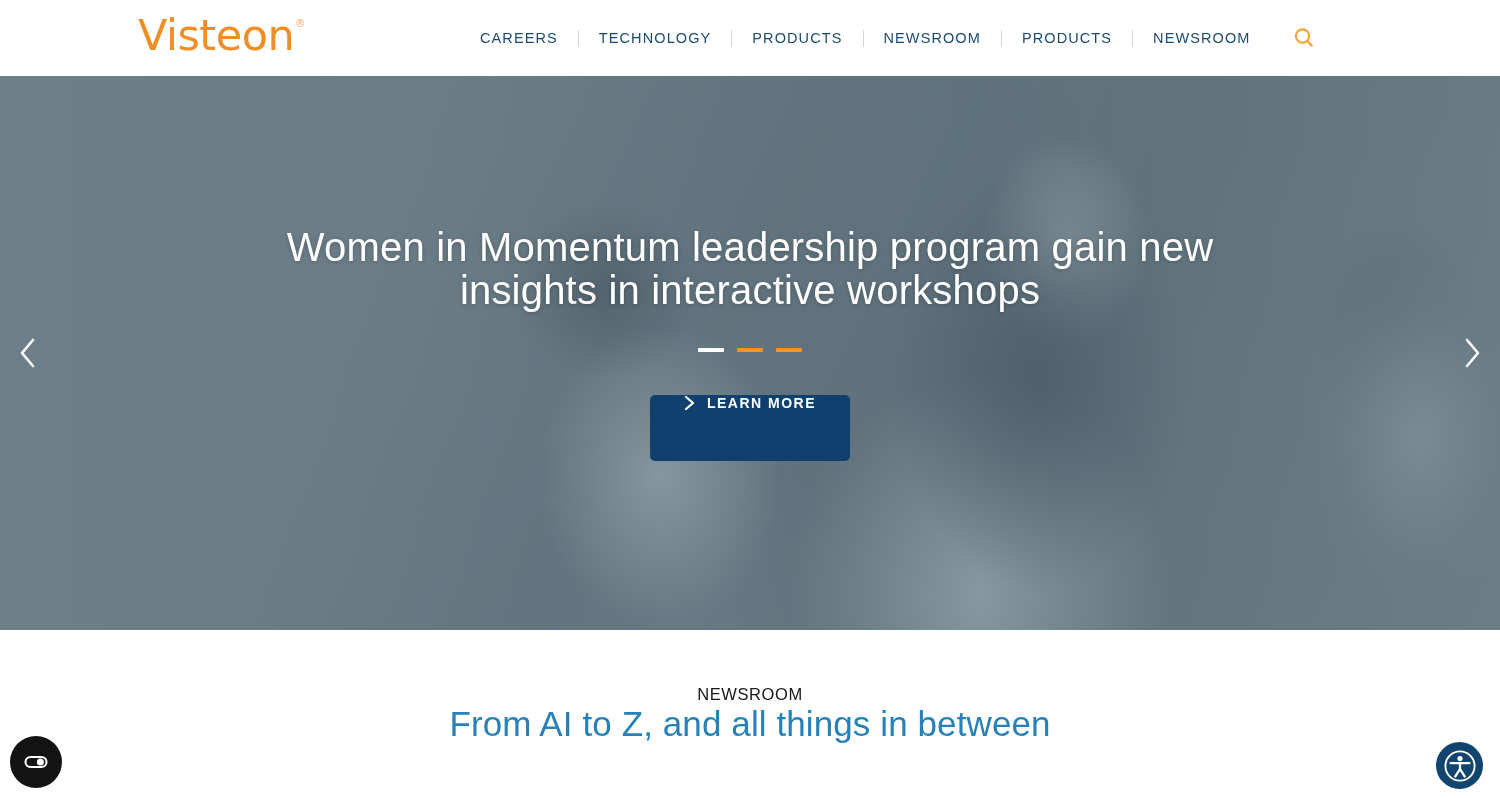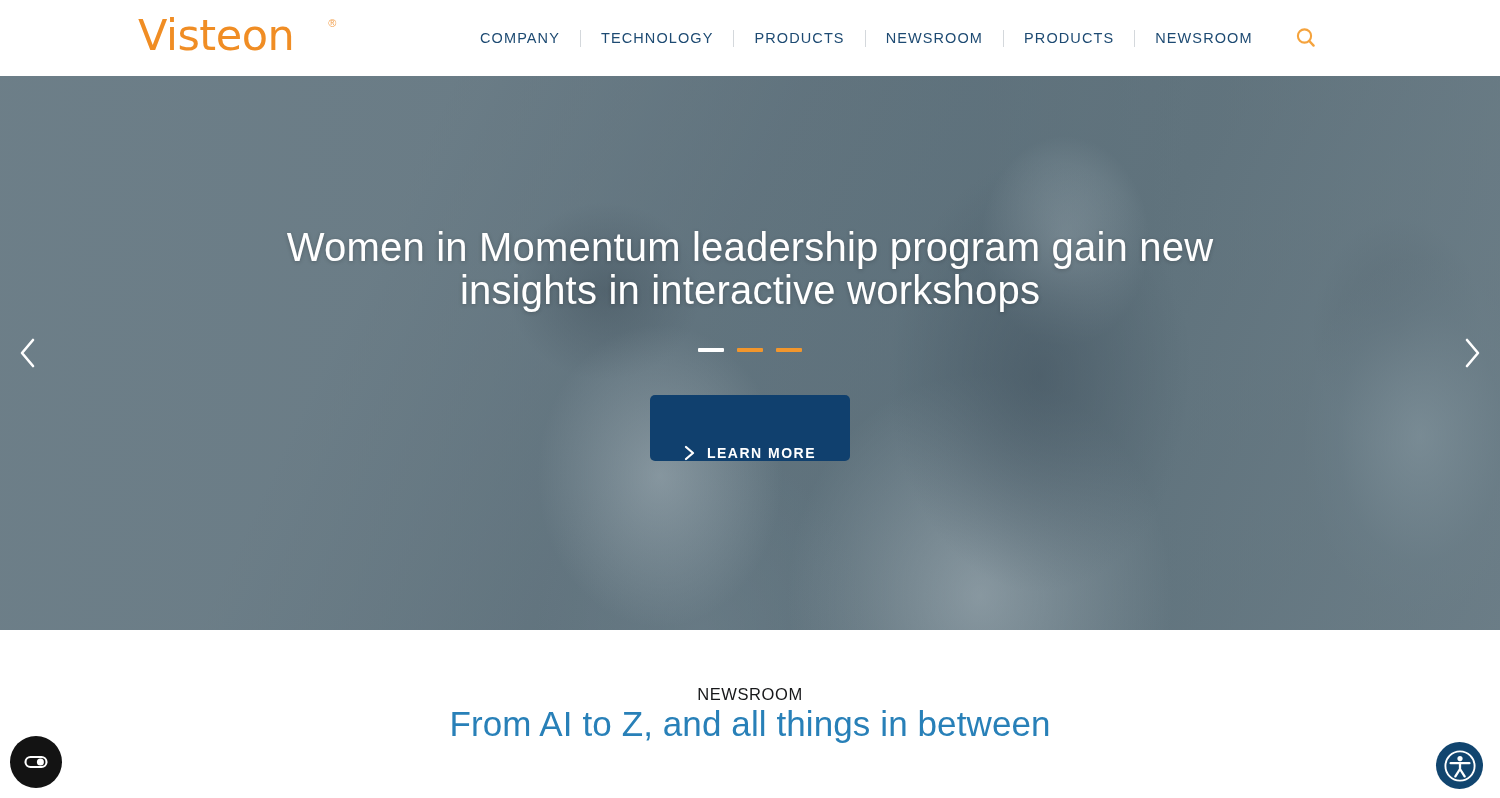--- a/index.html
+++ b/index.html
@@ -13,21 +13,21 @@
   
   .header{
     position:absolute; top:0; left:0;
     width:1500px; height:76px;
     background:#ffffff;
     display:flex; align-items:center;
     z-index:30;
   }
   .logo-wrap{
     position:absolute; left:138px; top:14px;
-    display:flex; align-items:flex-start;gap:32px;
+    display:flex; align-items:flex-start;
   }
   .logo-text{
     font-family:"DejaVu Sans", sans-serif;
     font-size:43px;
     font-weight:400;
     letter-spacing:-0.5px;
     color:#f08d24;
     line-height:1;
   }
   .logo-reg{
@@ -117,21 +117,21 @@
   }
   .dot.active{ background:#ffffff; }
   .dot.idle{ background:#f2962c; }
 
   .learn-btn{
     margin-top:43px;
     width:200px; height:66px;
     background:#10406e;
     border:none; border-radius:5px;
     color:#ffffff;
-    display:flex; align-items:flex-end; justify-content:center;
+    display:flex; align-items:flex-start; justify-content:center;
     gap:12px;
     cursor:pointer;
     font-family:"Liberation Sans", sans-serif;
     font-size:14px;
     font-weight:bold;
     letter-spacing:1.5px;
   }
 
   .hero-arrow{
     position:absolute; top:50%;
@@ -187,21 +187,21 @@
 <body>
 
 <div class="header">
 
   <div class="logo-wrap">
     <span class="logo-text">Visteon</span>
     <span class="logo-reg">®</span>
   </div>
 
   <nav class="nav">
-    <a class="nav-item">COMPANY</a>
+    <a class="nav-item">CAREERS</a>
     <span class="nav-sep"></span>
     <a class="nav-item">TECHNOLOGY</a>
     <span class="nav-sep"></span>
     <a class="nav-item">PRODUCTS</a>
     <span class="nav-sep"></span>
     <a class="nav-item">NEWSROOM</a>
     <span class="nav-sep"></span>
     <a class="nav-item">PRODUCTS</a>
     <span class="nav-sep"></span>
     <a class="nav-item">NEWSROOM</a>

